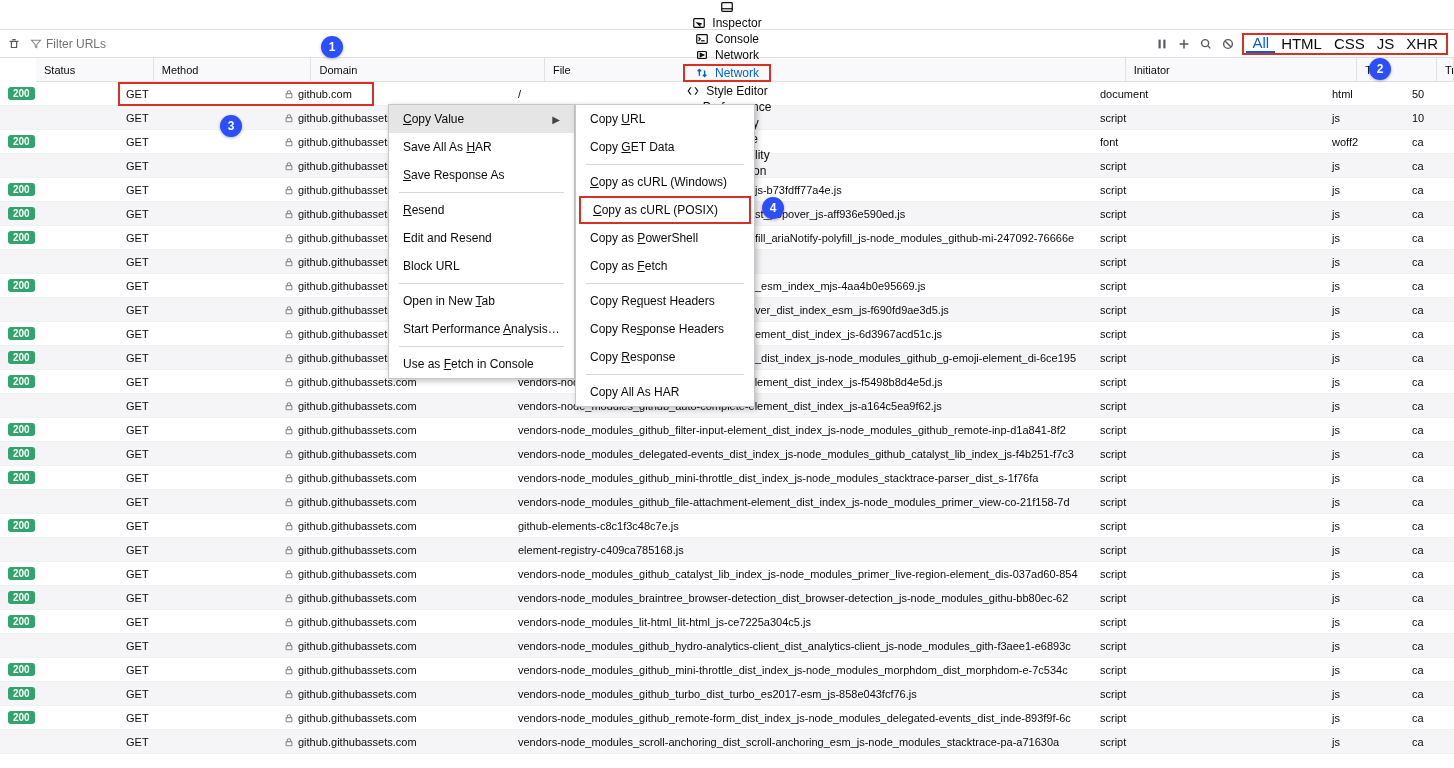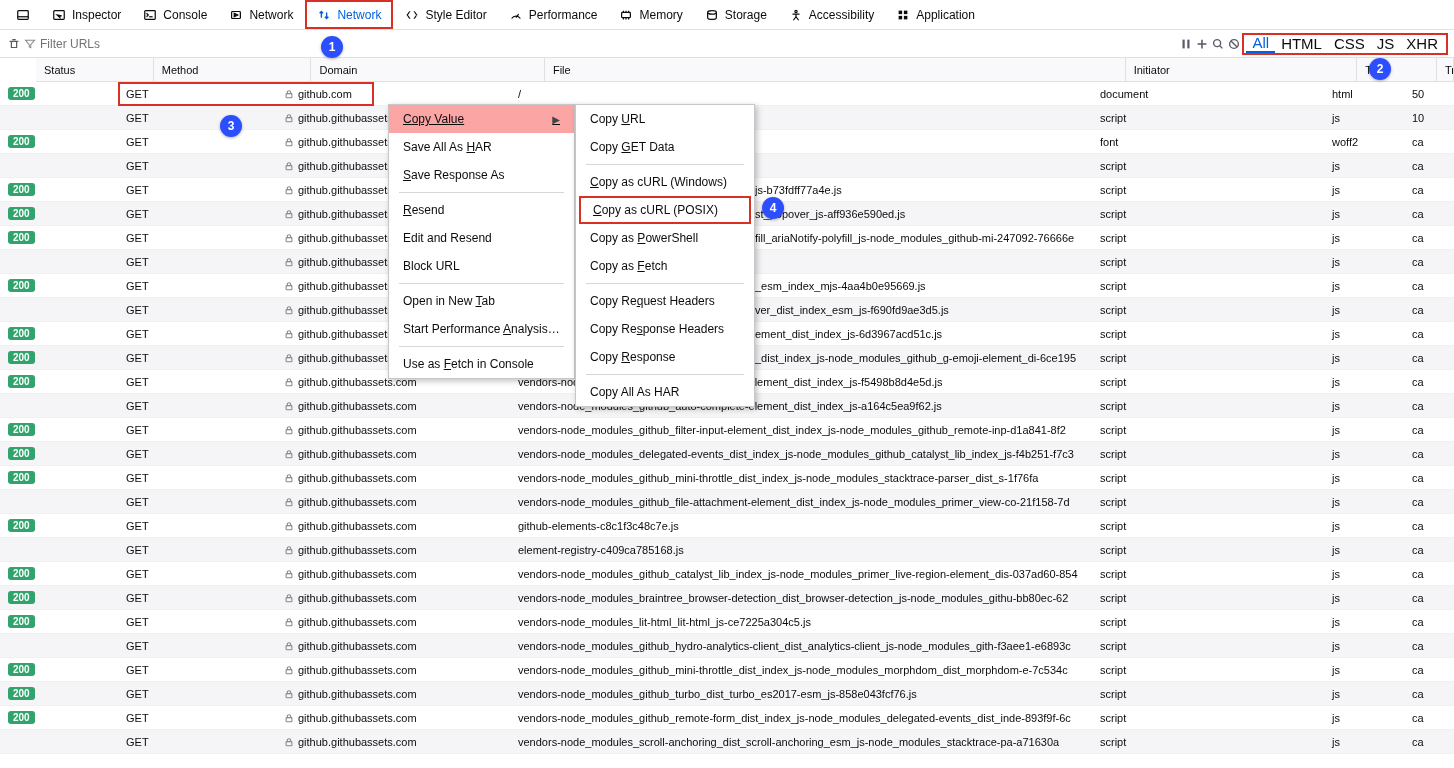--- a/index.html
+++ b/index.html
@@ -1,24 +1,24 @@
 <!DOCTYPE html>
 <html><head>
 <meta charset="utf-8">
 <style>
 * { margin: 0; padding: 0; box-sizing: border-box; }
 body { font-family: -apple-system, BlinkMacSystemFont, "Segoe UI", sans-serif; font-size: 12px; color: #0c0c0d; background: #fff; width: 1454px; height: 768px; overflow: hidden; position: relative; }
 
-.tabs { display: flex; align-items: center; height: 30px; border-bottom: 1px solid #e0e0e0; padding: 0 6px; gap: 2px; }
+.tabs { display: flex; align-items: center; height: 30px; border-bottom: 1px solid #e0e0e0; padding: 0 6px; gap: 2px; flex-direction: column; }
 .tab { display: flex; align-items: center; gap: 6px; padding: 0 10px; height: 100%; cursor: pointer; color: #0c0c0d; }
 .tab svg { width: 14px; height: 14px; }
 .tab.active { color: #0060df; }
 .tab.highlight { border: 2px solid #d93025; }
 
-.toolbar { display: flex; align-items: center; height: 28px; border-bottom: 1px solid #e0e0e0; padding: 0 6px; }
+.toolbar { display: flex; align-items: center; height: 28px; border-bottom: 1px solid #e0e0e0; padding: 0 6px; gap: 6px; }
 .tool-icon { width: 16px; height: 16px; display: flex; align-items: center; justify-content: center; cursor: pointer; color: #5b5b66; }
 .tool-icon svg { width: 14px; height: 14px; }
 .filter-input { flex: 0 0 auto; color: #737373; display: flex; align-items: center; gap: 4px; margin-left: 2px; }
 .spacer { flex: 1; }
 .filters-box { border: 2px solid #d93025; display: flex; height: 22px; align-items: center; padding: 0 2px; }
 .filter-btn { padding: 0 6px; height: 18px; display: flex; align-items: center; cursor: pointer; font-size: 15px; }
 .filter-btn.active { color: #0060df; border-bottom: 2px solid #0060df; }
 
 .headers { display: flex; height: 24px; background: #f9f9fb; border-bottom: 1px solid #e0e0e0; font-size: 11px; color: #0c0c0d; margin-left: 36px; }
 .col { display: flex; align-items: center; padding: 0 8px; border-right: 1px solid #e0e0e0; overflow: hidden; white-space: nowrap; }
@@ -37,21 +37,21 @@
 .row .col { border-right: 1px solid transparent; }
 .badge { display: inline-block; background: #30a46c; color: #fff; font-size: 10px; padding: 1px 5px; border-radius: 3px; font-weight: 600; }
 .lock { width: 10px; height: 10px; margin-right: 4px; color: #888; flex-shrink: 0; }
 .row .c-domain { display: flex; align-items: center; }
 .row-highlight { position: absolute; border: 2px solid #d93025; pointer-events: none; }
 
 .ctx { position: absolute; background: #fff; border: 1px solid #c7c7c7; box-shadow: 2px 2px 6px rgba(0,0,0,0.25); font-size: 12px; }
 .ctx-main { left: 388px; top: 104px; width: 187px; }
 .ctx-sub { left: 575px; top: 104px; width: 180px; }
 .ctx-item { padding: 7px 14px; cursor: pointer; display: flex; justify-content: space-between; align-items: center; }
-.ctx-item.hover { background: #fca5a5; text-decoration: underline; }
+.ctx-item.hover { background: #e5e5e5; }
 .ctx-item.highlight { border: 2px solid #d93025; padding: 5px 12px; margin: 0 3px;}
 .ctx-sep { height: 1px; background: #d7d7db; margin: 3px 10px; }
 
 .annot { position: absolute; width: 22px; height: 22px; border-radius: 50%; background: #2b4eff; color: #fff; display: flex; align-items: center; justify-content: center; font-size: 12px; font-weight: 700; box-shadow: 0 1px 3px rgba(0,0,0,0.3); }
 .u { text-decoration: underline; }
 
 .arrow { font-size: 10px; color: #444; }
 </style>
 </head>
 <body>

